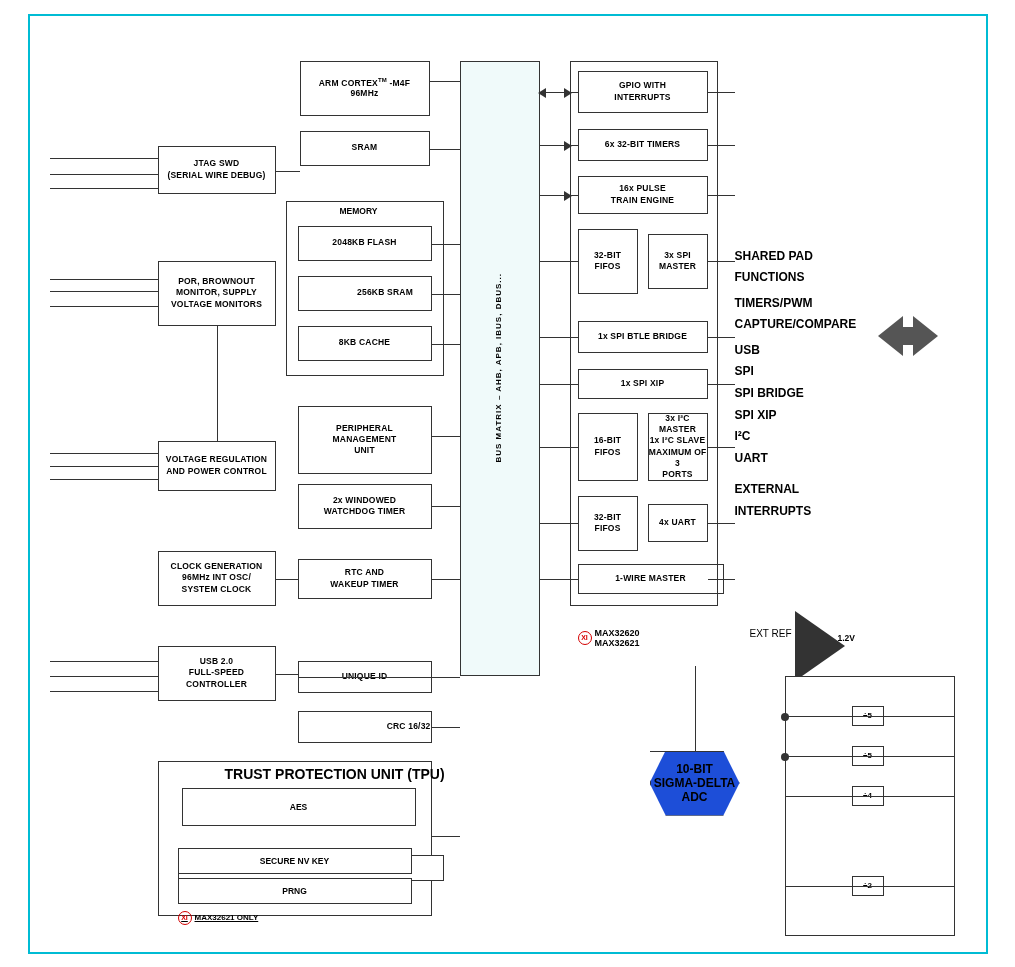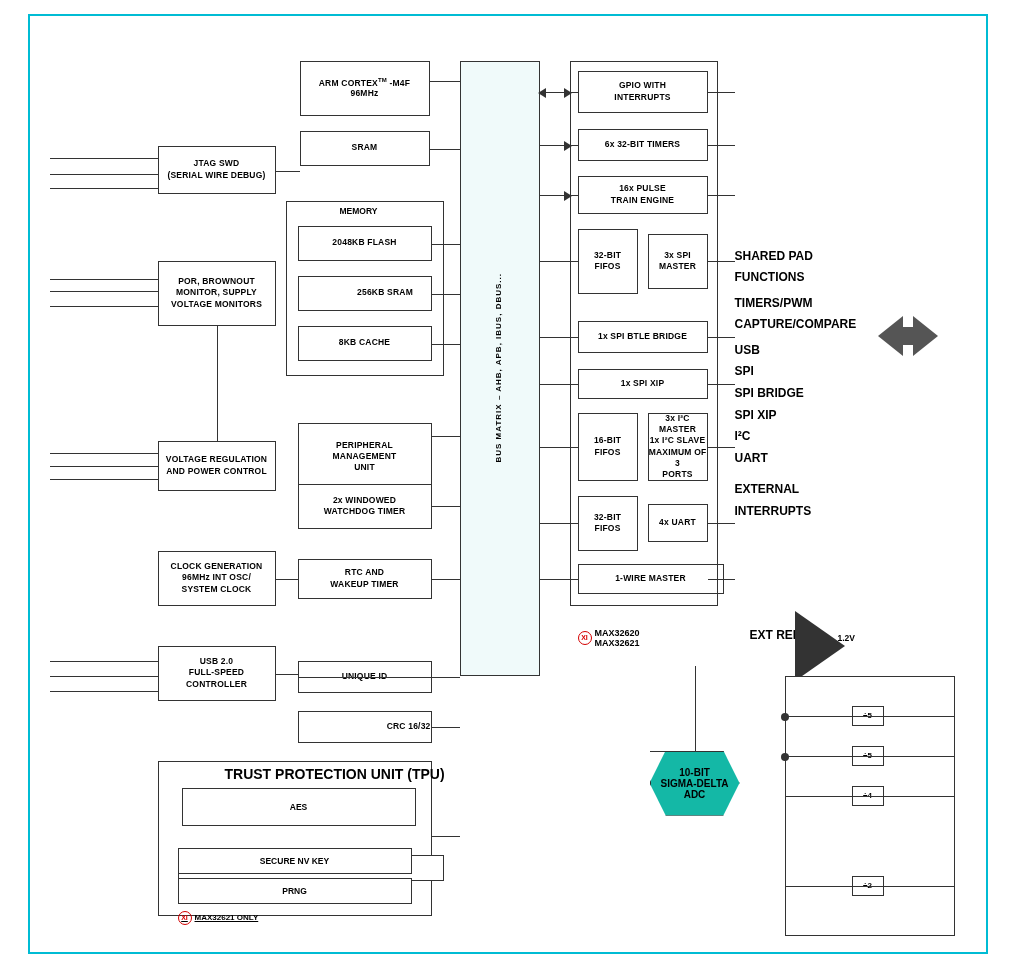--- a/index.html
+++ b/index.html
@@ -112,21 +112,21 @@
     </div>
 
     <div class="block" style="left:268px; top:310px; width:134px; height:35px;">
       <span>8KB CACHE</span>
     </div>
 
     <div class="block" style="left:128px; top:245px; width:118px; height:65px;">
       <span>POR, BROWNOUT<br>MONITOR, SUPPLY<br>VOLTAGE MONITORS</span>
     </div>
 
-    <div class="block" style="left:268px; top:407px; width:134px; height:68px;">
+    <div class="block" style="left:268px; top:390px; width:134px; height:68px;">
       <span>PERIPHERAL<br>MANAGEMENT<br>UNIT</span>
     </div>
 
     <div class="block" style="left:268px; top:468px; width:134px; height:45px;">
       <span>2x WINDOWED<br>WATCHDOG TIMER</span>
     </div>
 
     <div class="block" style="left:268px; top:543px; width:134px; height:40px;">
       <span>RTC AND<br>WAKEUP TIMER</span>
     </div>
@@ -251,29 +251,29 @@
       <div style="width:20px; height:18px; background:#555;"></div>
 
       <div style="width:0; height:0; border-top:20px solid transparent; border-bottom:20px solid transparent; border-left:25px solid #555;"></div>
     </div>
 
     <div style="position:absolute; left:548px; top:612px; display:flex; align-items:center; font-size:9px; font-weight:800;">
       <span class="maxim-logo">XI</span>
       <span>MAX32620<br>MAX32621</span>
     </div>
 
-    <div style="position:absolute; left:720px; top:612px; font-size:12px; font-weight:700;">EXT REF</div>
+    <div style="position:absolute; left:720px; top:612px; font-size:10px; font-weight:400;">EXT REF</div>
 
     <div style="position:absolute; left:755px; top:600px;">
       <div style="width:0; height:0; border-left:35px solid transparent; border-right:35px solid transparent; border-bottom:50px solid #333; transform:rotate(90deg); margin-top:5px;"></div>
     </div>
 
     <div style="position:absolute; left:808px; top:617px; font-size:8.5px; font-weight:700;">1.2V</div>
 
-    <div style="position:absolute; left:620px; top:735px; width:90px; height:65px; border:1.5px solid #333; background:#14b8a6; display:flex; align-items:center; justify-content:center; text-align:center; font-size:10px; font-weight:700; clip-path: polygon(18% 0%, 82% 0%, 100% 50%, 82% 100%, 18% 100%, 0% 50%);">
+    <div style="position:absolute; left:620px; top:735px; width:90px; height:65px; border:1.5px solid #333; background:#1d4ed8; display:flex; align-items:center; justify-content:center; text-align:center; font-size:12px; font-weight:700; clip-path: polygon(18% 0%, 82% 0%, 100% 50%, 82% 100%, 18% 100%, 0% 50%);">
       <span>10-BIT<br>SIGMA-DELTA ADC</span>
     </div>
 
     <div style="position:absolute; left:755px; top:660px; width:170px; height:260px; border:1.5px solid #333; background:#fff;">
     </div>
 
     <div style="position:absolute; left:822px; top:690px; width:32px; height:20px; border:1.5px solid #333; background:#fff; display:flex; align-items:center; justify-content:center; font-size:8px; font-weight:700;">
       <span>÷5</span>
     </div>
     <div style="position:absolute; left:822px; top:730px; width:32px; height:20px; border:1.5px solid #333; background:#fff; display:flex; align-items:center; justify-content:center; font-size:8px; font-weight:700;">

